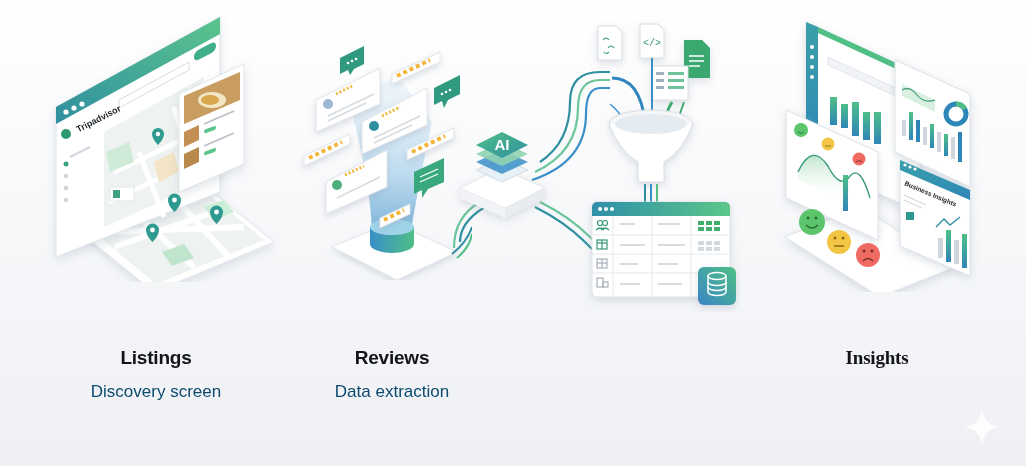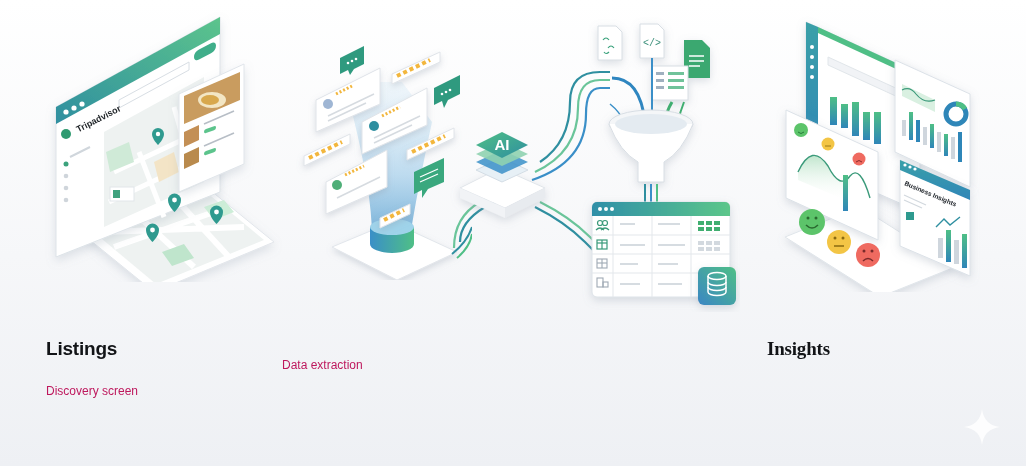--- a/index.html
+++ b/index.html
@@ -7,28 +7,28 @@
   body {
     font-family: "Liberation Sans", "DejaVu Sans", sans-serif;
     background: linear-gradient(180deg, #ffffff 0%, #f6f7f9 55%, #eef0f4 100%);
     position: relative;
     color: #15181c;
   }
   .stage { position: absolute; left: 0; top: 0; width: 1026px; height: 466px; }
   .illus { position: absolute; }
   svg { display: block; }
   .label-block {
-    position: absolute; top: 336px; width: 220px; 
+    position: absolute; top: 345px; width: 220px; text-align: center;
   }
   .label-title {
     font-size: 19px; font-weight: 700; color: #121417; letter-spacing: -0.2px;
     line-height: 26px;
   }
   .label-sub {
-    font-size: 12px; color: #be185d; margin-top: 20px; line-height: 18px;
+    font-size: 17px; color: #0c4a6e; margin-top: 12px; line-height: 18px;
   }
   .sparkle { position: absolute; left: 962px; top: 407px; }
 </style>
 </head>
 <body>
 
 <div class="stage">
 
   <div class="illus" style="left:44px; top:12px;">
     <svg width="240" height="270" viewBox="0 0 240 270">
@@ -432,20 +432,21 @@
 
   <div class="illus" style="left:72px; top:120px; transform: rotate(-27deg); transform-origin: left top;">
     <span style="font-size:9px; font-weight:700; color:#1f2428; font-family:'Liberation Sans', sans-serif;">Tripadvisor</span>
   </div>
 
   <div class="label-block" style="left:46px;">
     <div class="label-title">Listings</div>
     <div class="label-sub">Discovery screen</div>
   </div>
   <div class="label-block" style="left:282px;">
+    <div class="label-title">Reviews</div>
     <div class="label-sub">Data extraction</div>
   </div>
   <div class="label-block" style="left:767px;font-family:Liberation Serif, serif;">
     <div class="label-title">Insights</div>
   </div>
 
   <div class="sparkle">
     <svg width="40" height="40" viewBox="0 0 40 40">
       <path d="M20,2 Q22,18 38,20 Q22,22 20,38 Q18,22 2,20 Q18,18 20,2 Z" fill="#ffffff" opacity="0.85"></path>
     </svg>

